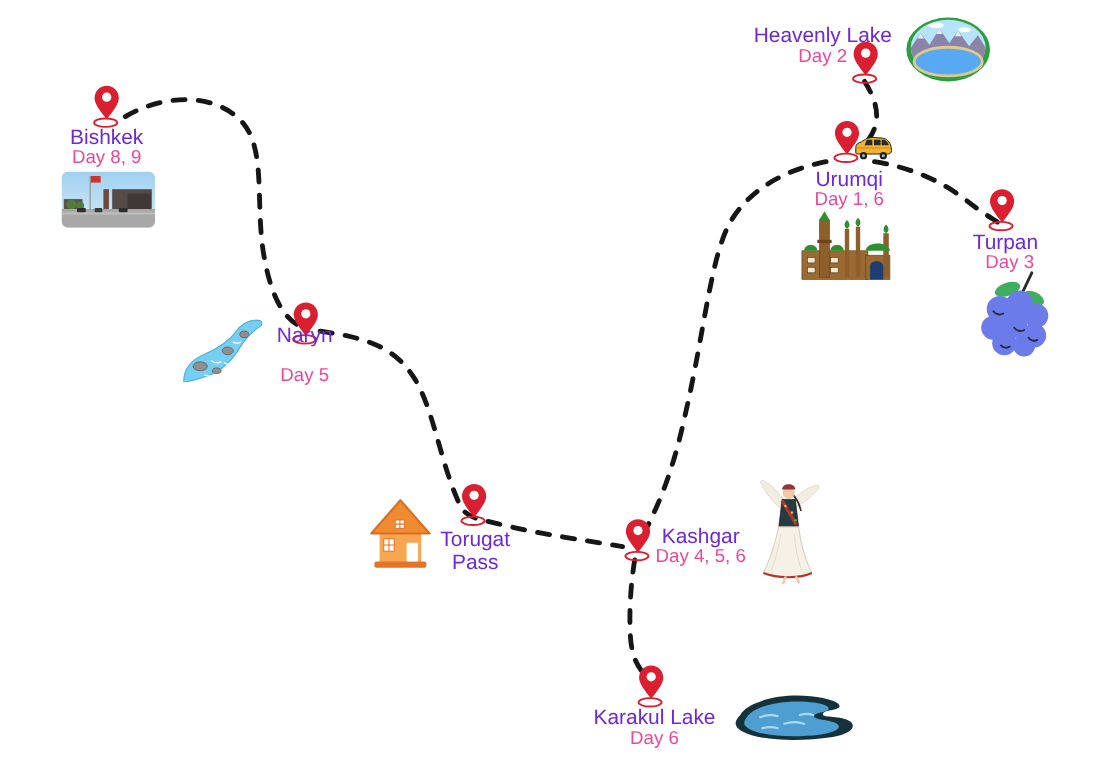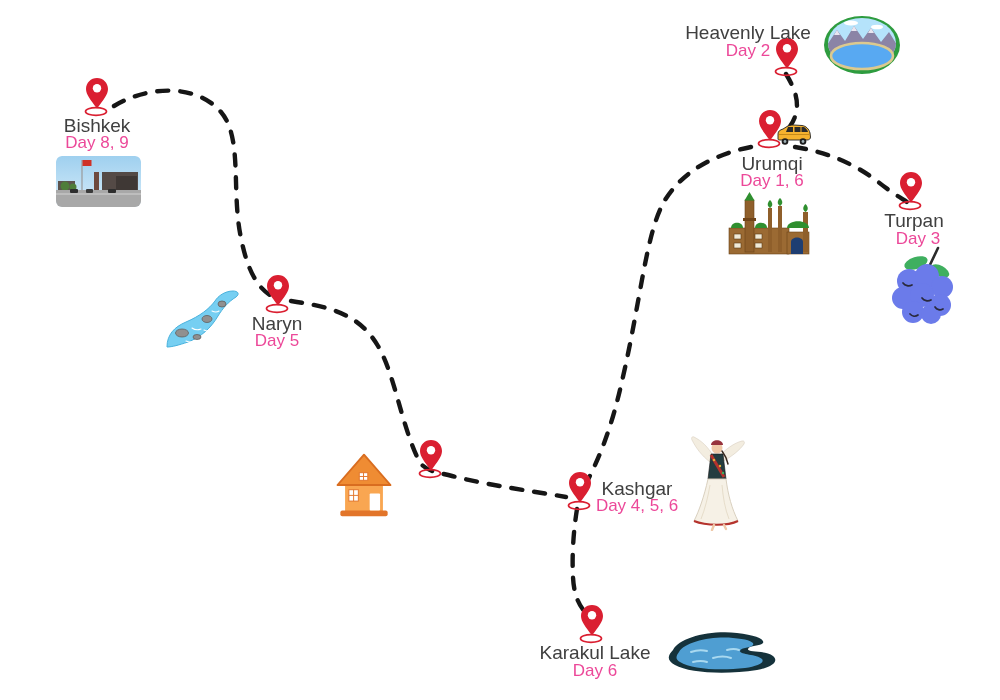--- a/index.html
+++ b/index.html
@@ -2,21 +2,21 @@
 <html><head>
 <meta charset="utf-8">
 <style>
   html,body{margin:0;padding:0;background:#ffffff;}
   body{width:1000px;height:700px;overflow:hidden;font-family:"Liberation Sans",sans-serif;}
   .map{position:relative;width:1000px;height:700px;background:#ffffff;}
   .route-svg{position:absolute;left:0;top:0;width:1000px;height:700px;}
   .route-svg path{fill:none;stroke:#161616;stroke-width:4.4;stroke-linecap:round;stroke-dasharray:11 12;}
   .pin{position:absolute;width:28px;height:40px;}
   .lbl{position:absolute;transform:translateX(-50%);white-space:nowrap;text-align:center;line-height:1.12;}
-  .name{font-size:19px;color:#404040;font-weight:500;}
+  .name{font-size:19px;color:#6d28d9;font-weight:500;}
   .day{font-size:17px;color:#ec4899;font-weight:500;}
   .wrap2{white-space:normal;width:92px;}
   .illus{position:absolute;}
   .photo{border-radius:6px;overflow:hidden;}
 </style>
 </head>
 <body>
 
 <div class="map">
 
@@ -160,36 +160,37 @@
       <path d="M30,24 q8,-3 16,-1"></path>
       <path d="M52,30 q10,-3 18,0"></path>
       <path d="M32,34 q8,-2 14,0"></path>
       <path d="M66,22 q7,-2 12,0"></path>
     </g>
   </svg>
 
   <svg class="pin" style="left:417px;top:439px">
       <use href="#pin-sym"></use>
     </svg>
+  <div class="lbl name wrap2" style="left:432px;top:480px">Torugat Pass</div>
   <svg class="illus" style="left:333px;top:450px" width="62" height="70" viewBox="0 0 62 74">
     <rect x="11" y="36" width="40" height="30" fill="#f9a651"></rect>
     <path d="M3,37 L31,5 L59,37 Z" fill="#ef8c33" stroke="#d96d20" stroke-width="2" stroke-linejoin="round"></path>
     <rect x="6" y="64" width="50" height="6" rx="2" fill="#e2752a"></rect>
     <rect x="37" y="46" width="11" height="18" rx="1" fill="#ffffff"></rect>
     <g fill="#ffffff" stroke="#e2752a" stroke-width="1">
       <rect x="26" y="24" width="9" height="8"></rect>
       <rect x="15" y="42" width="10" height="12"></rect>
     </g>
     <path d="M30.5,24 L30.5,32 M26,28 L35,28 M20,42 L20,54 M15,48 L25,48" stroke="#e2752a" stroke-width="1"></path>
   </svg>
 
   <svg class="pin" style="left:264px;top:274px">
       <use href="#pin-sym"></use>
     </svg>
-  <div class="lbl name" style="left:277px;top:313px">Naryn</div>
+  <div class="lbl name" style="left:277px;top:295px">Naryn</div>
   <div class="lbl day" style="left:277px;top:331px">Day 5</div>
   <svg class="illus" style="left:164px;top:288px" width="78" height="60" viewBox="0 0 78 60">
     <path d="M3,59 C3,47 10,39 22,34 C36,28 45,21 51,13 C54,8 61,3 69,3 C74,3 76,6 72,9 C64,14 59,20 54,28 C47,40 37,49 24,54 C15,57 8,59 3,59 Z" fill="#76cff2" stroke="#4ab2dd" stroke-width="1"></path>
     <g fill="#909090" stroke="#606060" stroke-width="0.8">
       <ellipse cx="18" cy="45" rx="6.5" ry="4"></ellipse>
       <ellipse cx="43" cy="31" rx="5" ry="3.5"></ellipse>
       <ellipse cx="58" cy="16" rx="4" ry="3"></ellipse>
       <ellipse cx="33" cy="49" rx="4" ry="2.5"></ellipse>
     </g>
     <g fill="none" stroke="#ffffff" stroke-width="1.1" stroke-linecap="round">

